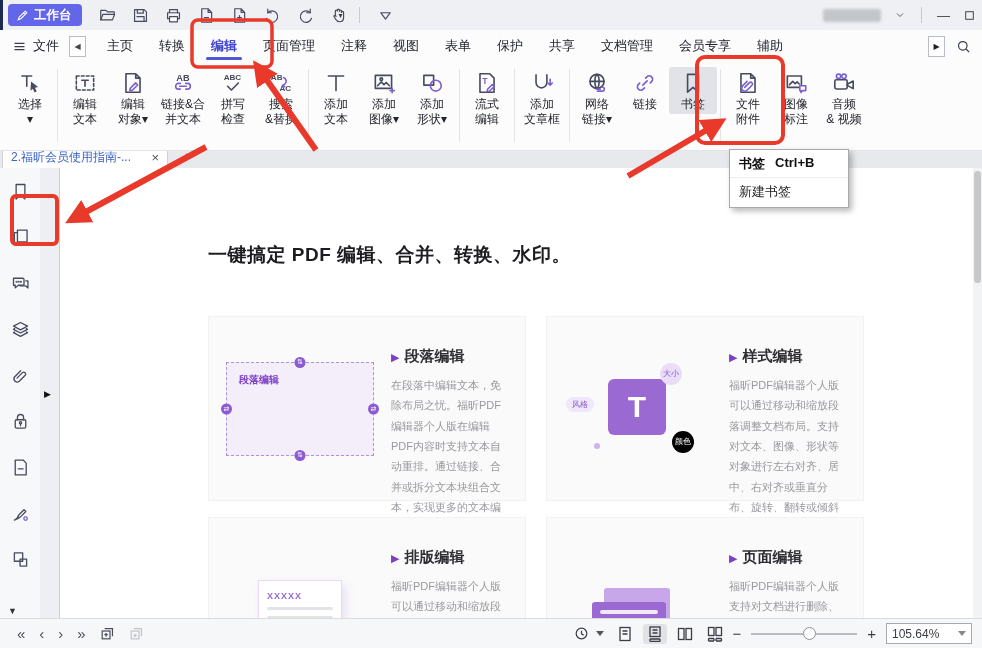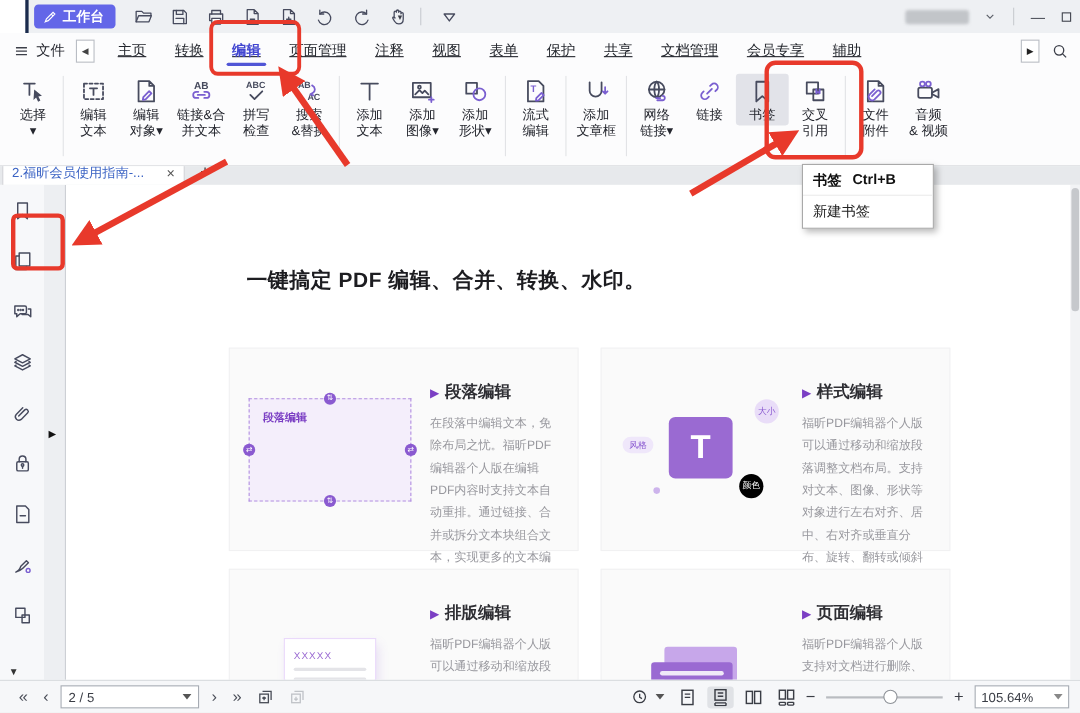--- a/index.html
+++ b/index.html
@@ -3,40 +3,40 @@
 <meta charset="utf-8">
 <style>
   html,body{margin:0;padding:0;background:#d8d8d8;}
   #app{position:relative;width:982px;height:648px;background:#fff;overflow:hidden;
        font-family:"Liberation Sans","DejaVu Sans",sans-serif;color:#24262e;}
   .icn{display:inline-flex;align-items:center;justify-content:center;}
   .icn svg{display:block;}
 
   
   .titlebar{position:absolute;top:0;left:0;right:0;height:30px;background:#eef0f3;
-            display:flex;align-items:center;z-index:10;margin-left:23px;}
+            display:flex;align-items:center;z-index:10;}
   .win-edge{position:absolute;left:0;top:0;width:3px;height:30px;background:#1b2b4d;}
   .workspace-btn{margin-left:8px;background:#6366e8;color:#fff;border-radius:4px;height:22px;
                  padding:0 10px 0 8px;display:flex;align-items:center;gap:5px;font-size:12.5px;font-weight:bold;}
   .qicons{display:flex;align-items:center;gap:14px;margin-left:16px;}
   .qicons .icn svg{width:19px;height:19px;}
   .tb-caret{font-size:8px;color:#3c3f49;margin-left:-9px;}
   .tb-sep{width:1px;height:16px;background:#c8cbd0;margin:0 2px;}
   .doc-title{font-size:12px;color:#33353c;margin-left:22px;white-space:nowrap;}
   .tb-right{margin-left:auto;display:flex;align-items:center;gap:13px;margin-right:6px;}
   .user-blur{width:58px;height:13px;border-radius:3px;background:#c2c5c9;filter:blur(1.5px);}
   .win-btn{font-size:13px;color:#3c3f49;}
 
   
   .menubar{position:absolute;top:30px;left:0;right:0;height:32px;background:#fcfcfd;
            display:flex;align-items:center;z-index:9;}
   .file-btn{display:flex;align-items:center;gap:6px;font-size:13px;padding:0 10px 0 12px;}
   .collapse-btn{width:15px;height:19px;border:1px solid #b9bdc4;background:#fff;display:flex;
                 align-items:center;justify-content:center;font-size:8px;color:#444;margin-right:8px;}
-  .menu-items{display:flex;align-items:flex-start;height:100%;text-decoration:underline;}
+  .menu-items{display:flex;align-items:flex-start;height:100%;}
   .menu-item{padding:0 13px;height:32px;display:flex;align-items:center;font-size:13px;color:#23262d;position:relative;}
   .menu-item.active{color:#4145d0;font-weight:bold;}
   .menu-item.active .u{position:absolute;left:50%;transform:translateX(-50%);bottom:2px;width:36px;height:3px;background:#5156d6;border-radius:2px;}
   .menu-right{margin-left:auto;display:flex;align-items:center;gap:10px;margin-right:10px;}
   .expand-btn{width:15px;height:19px;border:1px solid #b9bdc4;background:#fff;display:flex;
               align-items:center;justify-content:center;font-size:8px;color:#222;}
 
   
   .toolbar{position:absolute;top:62px;left:0;right:0;height:83px;background:#fcfcfd;
            border-bottom:1px solid #e3e4e7;display:flex;align-items:flex-start;padding:5px 4px 0 6px;z-index:8;}
@@ -63,21 +63,21 @@
   
   .main{position:absolute;top:168px;left:0;right:0;bottom:30px;background:#fff;}
   .sidebar{position:absolute;left:0;top:0;bottom:0;width:40px;background:#f7f8fa;}
   .side-item{height:46px;display:flex;align-items:center;justify-content:center;}
   .side-item .icn svg{width:21px;height:21px;}
   .side-strip{position:absolute;left:40px;top:0;bottom:0;width:19px;background:#edeff2;border-right:1px solid #cdd0d5;}
   .side-expander{position:absolute;left:44px;top:221px;font-size:9px;color:#111;z-index:3;}
   .side-bottom-caret{position:absolute;left:8px;bottom:2px;font-size:9px;color:#333;}
 
   .page{position:absolute;left:60px;right:0;top:0;bottom:0;background:#fff;overflow:hidden;}
-  .doc-heading{position:absolute;left:164px;top:74px;font-size:19px;font-weight:600;color:#1d1d21;letter-spacing:.5px;}
+  .doc-heading{position:absolute;left:148px;top:74px;font-size:19px;font-weight:600;color:#1d1d21;letter-spacing:.5px;}
   .cards{position:absolute;left:148px;top:148px;width:656px;display:grid;grid-template-columns:318px 318px;
          grid-column-gap:20px;grid-row-gap:16px;}
   .card{height:185px;background:#fafafa;border:1px solid #f1f1f2;box-sizing:border-box;display:flex;gap:16px;padding:14px 16px;}
   .card .illo{flex:0 0 150px;display:flex;align-items:center;justify-content:center;}
   .card .ctext{flex:1;min-width:0;}
   .ctitle{font-size:15px;font-weight:bold;color:#2e2e33;margin:16px 0 9px;}
   .ctitle .tri{color:#7b3fc4;font-size:11px;margin-right:5px;}
   .cbody{font-size:11px;color:#98989e;line-height:1.85;}
 
   
@@ -88,28 +88,28 @@
           display:flex;align-items:center;justify-content:center;}
   .h-top{top:-6px;left:50%;transform:translateX(-50%);}
   .h-bottom{bottom:-6px;left:50%;transform:translateX(-50%);}
   .h-left{left:-6px;top:50%;transform:translateY(-50%);}
   .h-right{right:-6px;top:50%;transform:translateY(-50%);}
 
   .style-illo{position:relative;width:148px;height:96px;}
   .style-illo .tsq{position:absolute;left:44px;top:18px;width:58px;height:56px;border-radius:6px;background:#9a6ad2;
                    color:#fff;font-size:30px;font-weight:bold;display:flex;align-items:center;justify-content:center;}
   .badge{position:absolute;border-radius:50%;font-size:8px;display:flex;align-items:center;justify-content:center;}
-  .badge-size{width:22px;height:22px;right:4px;top:2px;background:#e9ddf8;color:#8a5ad0;}
+  .badge-size{width:22px;height:22px;right:30px;top:2px;background:#e9ddf8;color:#8a5ad0;}
   .badge-color{width:22px;height:22px;right:18px;bottom:4px;background:#000000;color:#fff;}
   .tag-style{position:absolute;left:2px;top:36px;background:#efe7fa;color:#8a5ad0;font-size:8px;padding:2px 6px;border-radius:9px;}
   .dot{position:absolute;left:30px;bottom:8px;width:6px;height:6px;border-radius:50%;background:#cdb4ec;}
 
   .layout-illo{position:relative;width:82px;height:104px;background:#fff;margin-top:46px;
                box-shadow:0 0 0 1px #ead9fb,3px 4px 10px rgba(140,90,210,.2);padding:10px 8px 0;box-sizing:border-box;}
-  .layout-illo .xx{color:#9a6ad2;font-weight:normal;font-size:9px;letter-spacing:1px;}
+  .layout-illo .xx{color:#9a6ad2;font-weight:bold;font-size:9px;letter-spacing:1px;}
   .layout-illo .ln{height:3px;background:#e4e4e8;margin-top:6px;border-radius:2px;}
 
   .pageedit-illo{position:relative;width:120px;height:96px;margin-top:40px;}
   .pageedit-illo .back{position:absolute;left:26px;top:6px;width:66px;height:46px;background:#c7a7ea;border-radius:3px;}
   .pageedit-illo .front{position:absolute;left:14px;top:20px;width:74px;height:50px;background:#9a6ad2;border-radius:3px;padding:8px;box-sizing:border-box;}
   .pageedit-illo .wl{height:4px;background:rgba(255,255,255,.85);margin-bottom:6px;border-radius:2px;}
 
   .v-scroll{position:absolute;right:0;top:0;bottom:0;width:9px;background:#f2f3f5;}
   .v-thumb{position:absolute;right:1px;top:3px;width:7px;height:112px;background:#c6c8cc;border-radius:4px;}
 
@@ -410,39 +410,39 @@
         <div class="tb-label">链接</div>
       </div>
       <div class="tb-btn selected">
         <span class="icn">
           <svg viewBox="0 0 24 24" fill="none" stroke="#474b5e" stroke-width="1.5" stroke-linecap="round" stroke-linejoin="round">
             <path d="M7 4 h10 v16.5 l-5-4.5 -5 4.5z"></path>
           </svg>
         </span>
         <div class="tb-label">书签</div>
       </div>
-      <div class="tb-btn">
-        <span class="icn">
-          <svg viewBox="0 0 24 24" fill="none" stroke="#474b5e" stroke-width="1.5" stroke-linecap="round" stroke-linejoin="round">
-            <rect x="5" y="4.5" width="9.5" height="9.5"></rect>
-            <rect x="10.5" y="10.5" width="8.5" height="9"></rect>
-            <path stroke="#7a5fd0" d="M13 10.5 v3.2 l1.4-1.2 1.4 1.2 V10.5"></path>
-          </svg>
-        </span>
-        <div class="tb-label">交叉<br>引用</div>
-      </div>
       <div class="tb-divider"></div>
       <div class="tb-btn">
         <span class="icn">
           <svg viewBox="0 0 24 24" fill="none" stroke="#474b5e" stroke-width="1.5" stroke-linecap="round" stroke-linejoin="round">
             <path d="M5.5 3.5 h9 l4 4 V20.5 h-13z M14.5 3.5 V7.5 h4"></path>
             <path stroke="#7a5fd0" d="M9 16 l4.3-4.3 a1.7 1.7 0 0 1 2.4 2.4 l-4.6 4.6 a2.9 2.9 0 0 1 -4.1-4.1 l4.2-4.2"></path>
           </svg>
         </span>
         <div class="tb-label">文件<br>附件</div>
+      </div>
+      <div class="tb-btn">
+        <span class="icn">
+          <svg viewBox="0 0 24 24" fill="none" stroke="#474b5e" stroke-width="1.5" stroke-linecap="round" stroke-linejoin="round">
+            <rect x="4" y="5.5" width="13" height="10.5"></rect>
+            <path d="M6 13.5 l3-3 2.2 2.2 1.8-1.8 2 2"></path>
+            <path stroke="#7a5fd0" fill="#fcfcfd" d="M15.5 14.5 h5.5 v4.5 h-2.8 l-1.7 1.7 v-1.7 h-1z"></path>
+          </svg>
+        </span>
+        <div class="tb-label">图像<br>标注</div>
       </div>
       <div class="tb-btn">
         <span class="icn">
           <svg viewBox="0 0 24 24" fill="none" stroke="#474b5e" stroke-width="1.5" stroke-linecap="round" stroke-linejoin="round">
             <rect x="3.5" y="9" width="11.5" height="8.5" rx="1.5"></rect>
             <path d="M15 13.2 l5.5-3 v7 l-5.5-3z"></path>
             <circle cx="7" cy="5.8" r="2" stroke="#7a5fd0"></circle>
             <circle cx="12" cy="5.8" r="2" stroke="#7a5fd0"></circle>
           </svg>
         </span>
@@ -603,24 +603,20 @@
         </div>
       <div class="v-scroll">
         <div class="v-thumb"></div>
       </div>
     </div>
   </div>
 
   <div class="statusbar">
     <span class="nav-ch">«</span>
     <span class="nav-ch">‹</span>
-    <div class="page-box">
-      <span class="cv">2 / 5</span>
-      <span class="caret"></span>
-    </div>
     <span class="nav-ch">›</span>
     <span class="nav-ch">»</span>
     <span class="sb-icon">
       <svg viewBox="0 0 24 24" fill="none" stroke="#4a4e58" stroke-width="1.7">
           <path d="M8 5 h11 v11"></path>
           <rect x="4.5" y="8.5" width="11" height="11"></rect>
           <path d="M10 16.5 v-4.5 M10 12 l-2.2 2.2 M10 12 l2.2 2.2"></path>
         </svg>
     </span>
     <span class="sb-icon">

